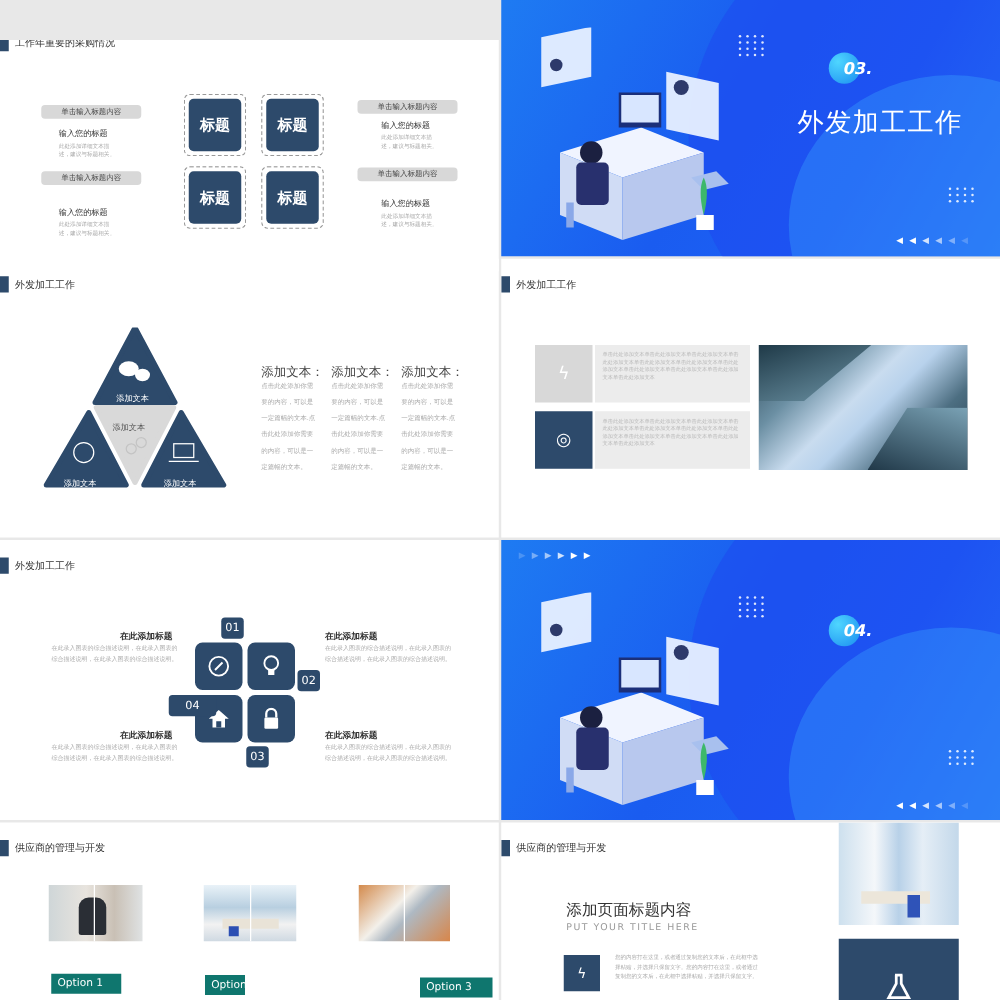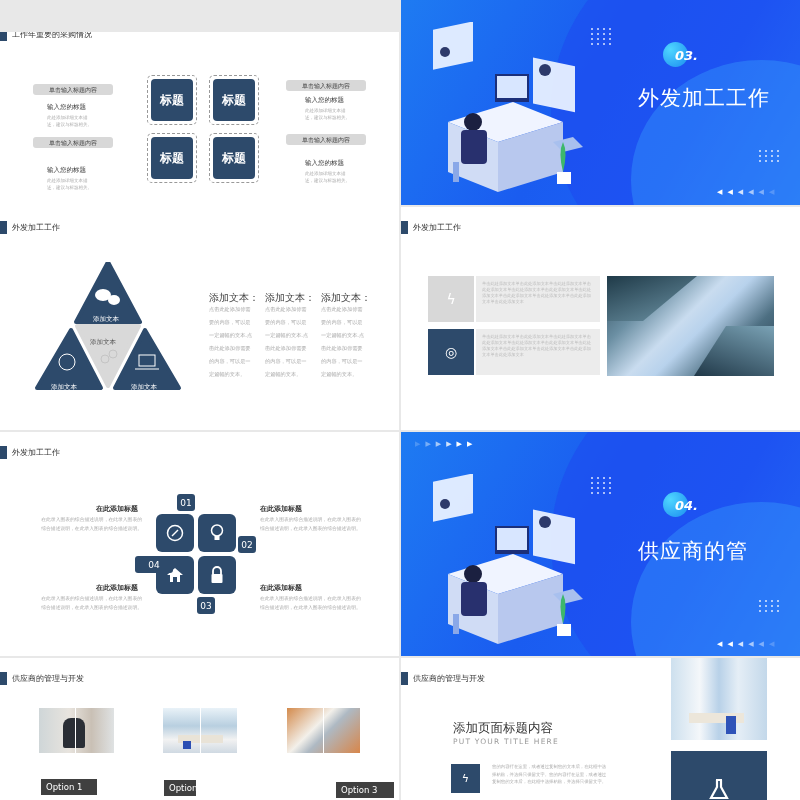--- a/index.html
+++ b/index.html
@@ -52,21 +52,21 @@
   .box-tx { width: 124px; height: 46px; background: #ececec; margin-left: 2px; padding: 5px 6px; font-size: 4.2px; color: #bbb; line-height: 6px; }
 
   
   .q-t { position: absolute; font-size: 7px; color: #333; font-weight: bold; }
   .q-d { position: absolute; font-size: 4.8px; color: #aaa; line-height: 8.5px; width: 105px; }
   .nb { position: absolute; background: #2d4a6b; color: #fff; font-size: 9px; border-radius: 3px; display: flex; align-items: center; justify-content: center; }
   .qt { position: absolute; width: 38px; height: 38px; background: #2d4a6b; border-radius: 6px; display: flex; align-items: center; justify-content: center; }
 
   
   .photo { position: absolute; }
-  .opt { position: absolute; height: 16px; background: #404040; color: #fff; font-size: 8.5px; padding: 0 5px; line-height: 16px; }
+  .opt { position: absolute; height: 16px; background: #0f766e; color: #fff; font-size: 8.5px; padding: 0 5px; line-height: 16px; }
 </style>
 </head>
 <body>
 
 <div class="slide" id="s1">
   <div class="hdr" style="top:-4px;">
     <div class="bar"></div>
     <div class="t">工作年重要的采购情况</div>
   </div>
   <div class="pill" style="left:33px;top:52px;width:80px;">单击输入标题内容</div>
@@ -335,21 +335,20 @@
       <span></span>
       <span></span>
       <span></span>
       <span></span>
     </div>
   <div class="num-badge" style="left:262px;top:60px;">
       <div class="c"></div>
       <div class="n">04.</div>
     </div>
   <div class="big-title" style="left:237px;top:104px;">
-      <div>供应商的管</div>
     </div>
   <div class="dots" style="left:358px;top:168px;">
       <span></span>
       <span></span>
       <span></span>
       <span></span>
       <span></span>
       <span></span>
       <span></span>
       <span></span>

